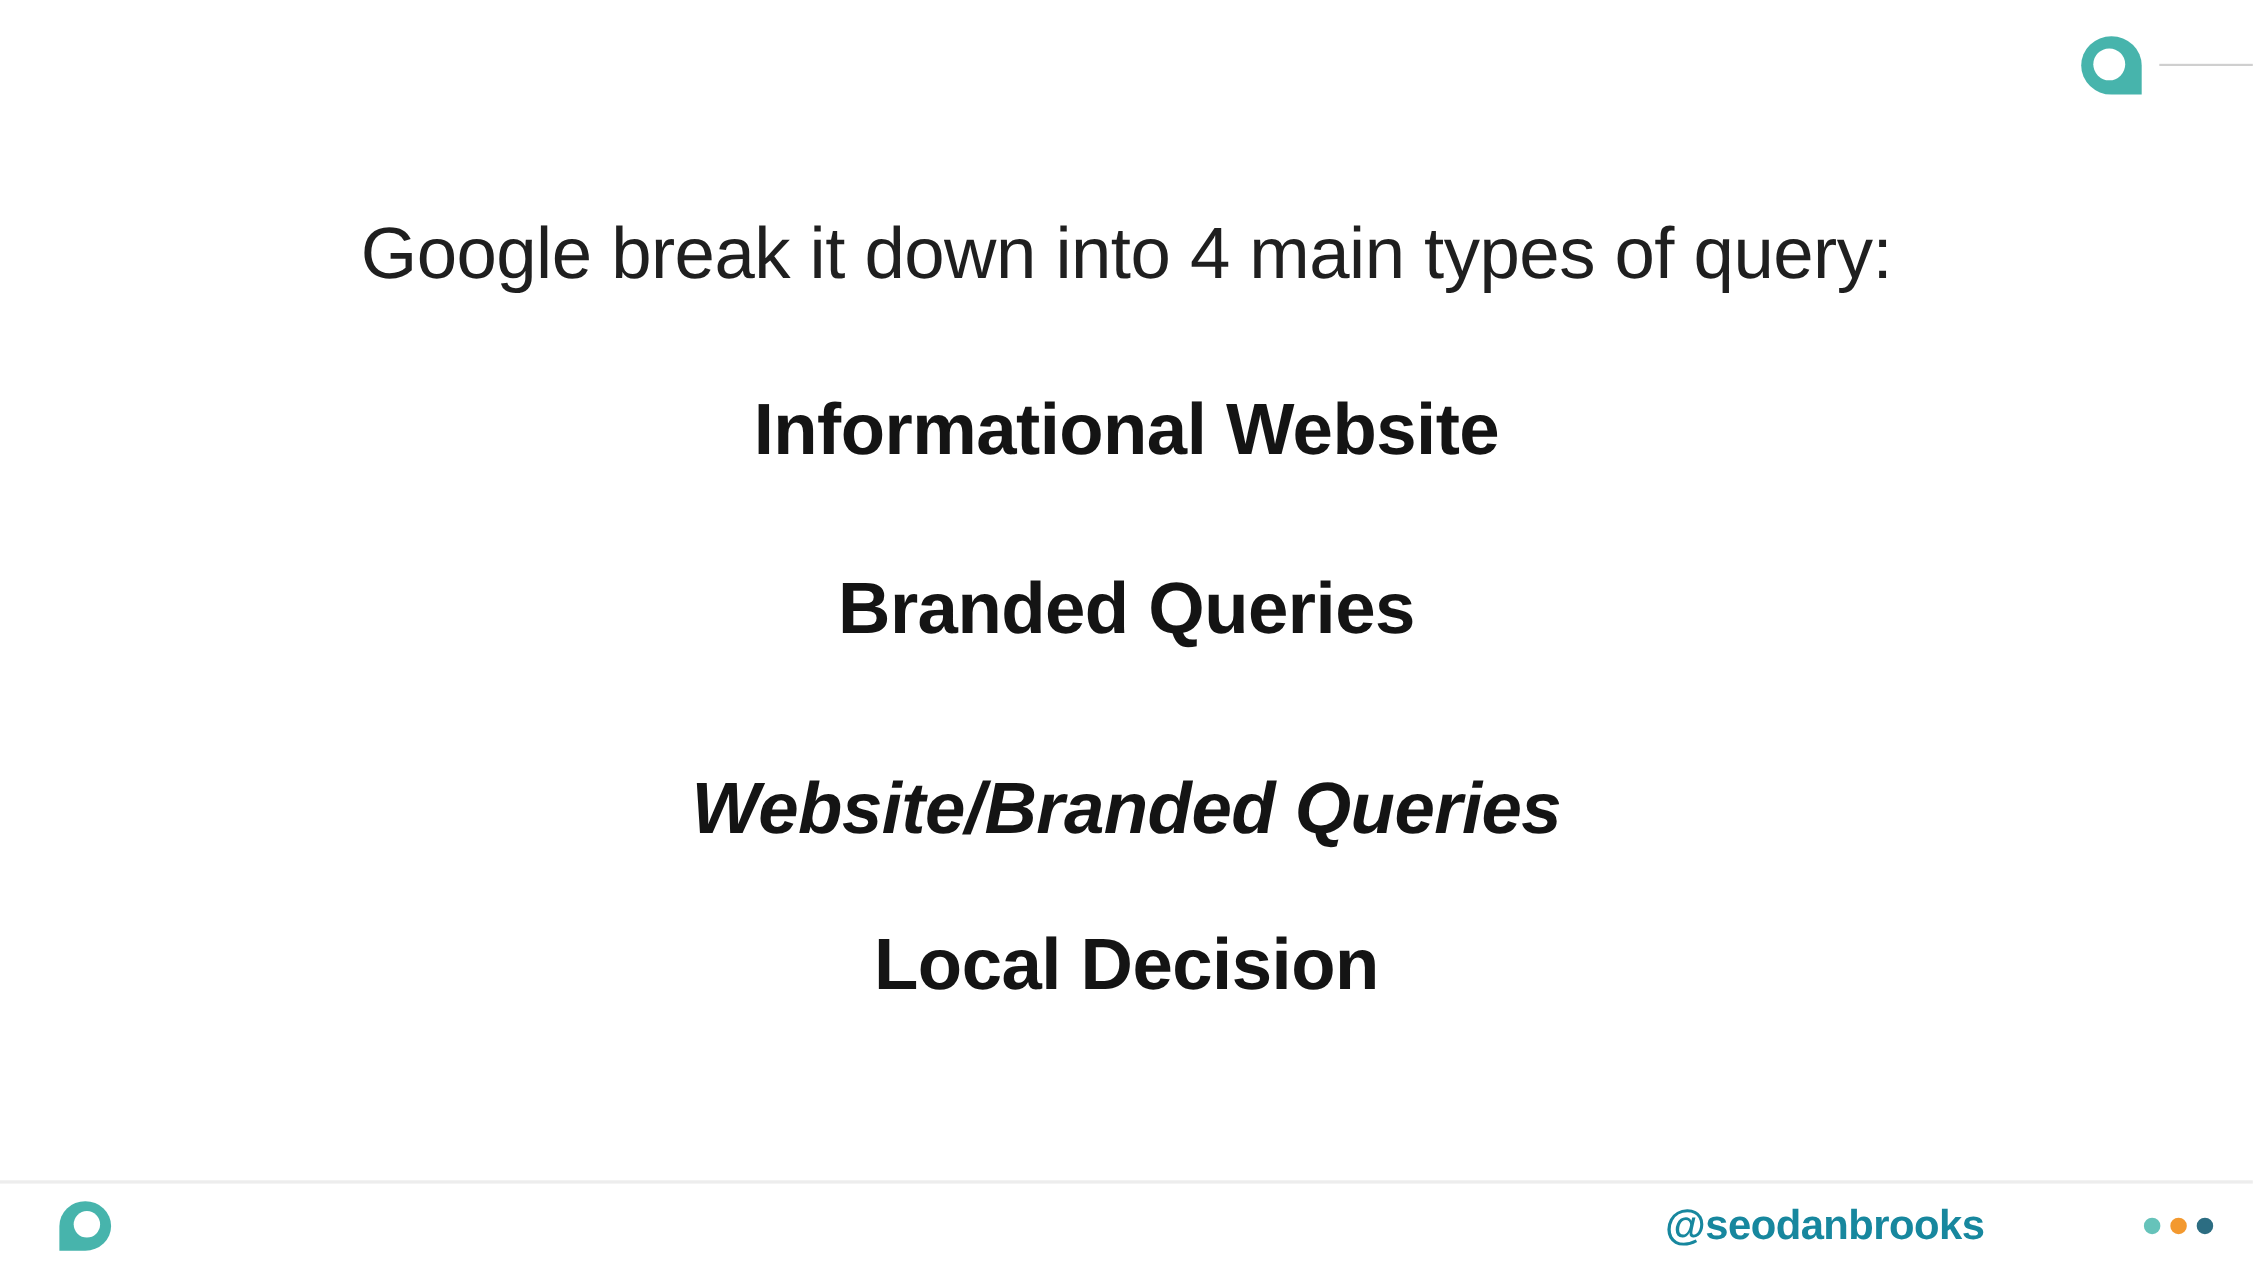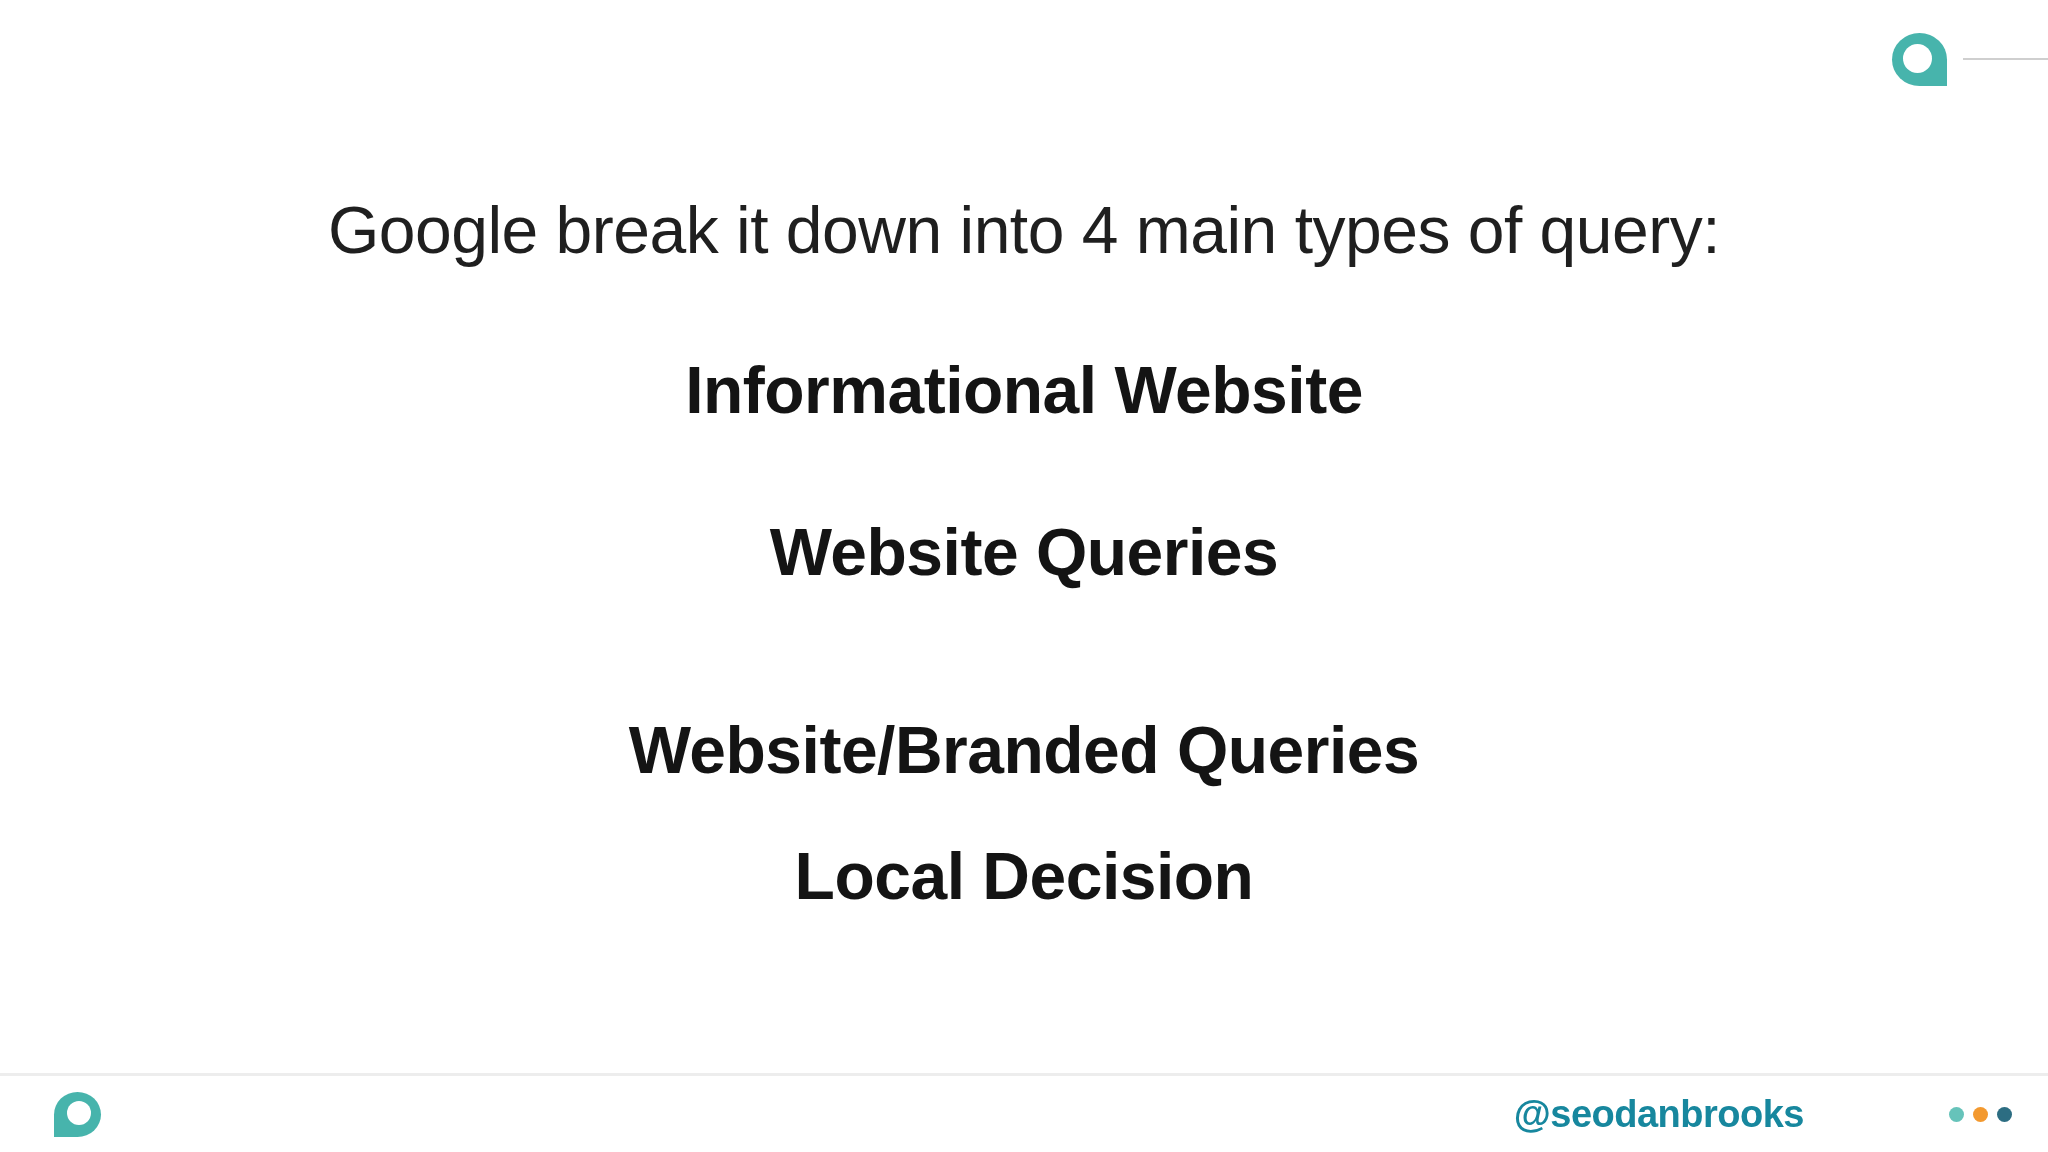--- a/index.html
+++ b/index.html
@@ -63,21 +63,21 @@
     width: 100%;
     text-align: center;
     font-size: 66px;
     font-weight: 700;
     letter-spacing: -0.5px;
     color: #141414;
     line-height: 68px;
   }
   .q0 { top: 356px; }
   .q1 { top: 518px; }
-  .q2 { top: 716px; }
+  .q2 { top: 700px; font-style: italic; }
   .q3 { top: 842px; }
 
   
   .footer {
     position: absolute;
     left: 0;
     bottom: 0;
     width: 2048px;
     height: 79px;
     background: #ffffff;
@@ -132,21 +132,21 @@
 <div class="slide">
 
   <div class="header-logo">
     <div class="hole"></div>
   </div>
   <div class="header-line"></div>
 
   <div class="title">Google break it down into 4 main types of query:</div>
 
   <div class="query-line q0">Informational Website</div>
-  <div class="query-line q1">Website Queries</div>
+  <div class="query-line q1">Branded Queries</div>
   <div class="query-line q2">Website/Branded Queries</div>
   <div class="query-line q3">Local Decision</div>
 
   <div class="footer">
     <div class="footer-logo">
       <div class="hole"></div>
     </div>
     <div class="footer-right">
       <div class="handle">@seodanbrooks</div>
       <div class="dots">

